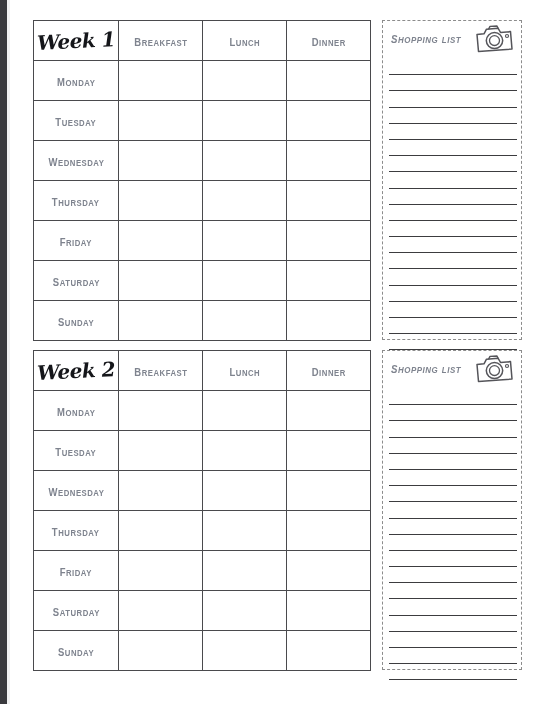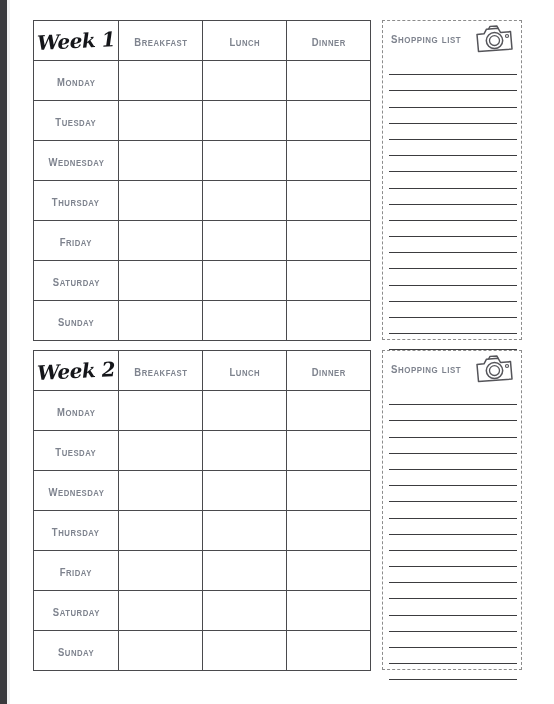--- a/index.html
+++ b/index.html
@@ -118,20 +118,21 @@
     height: 320px;
     border: 1px dashed #8c8c8c;
     background: #ffffff;
     box-sizing: border-box;
   }
   .sl-header {
     position: relative;
     height: 36px;
     padding: 8px 6px 0 8px;
     box-sizing: border-box;
+    font-style: italic;
   }
   .sl-title {
     font-family: "Liberation Sans Narrow", "Liberation Sans", sans-serif;
     font-size: 12.5px;
     font-weight: 700;
     color: #7e838e;
     letter-spacing: 0.6px;
     font-variant: small-caps;
     text-transform: lowercase;
     transform: scaleX(0.88);

